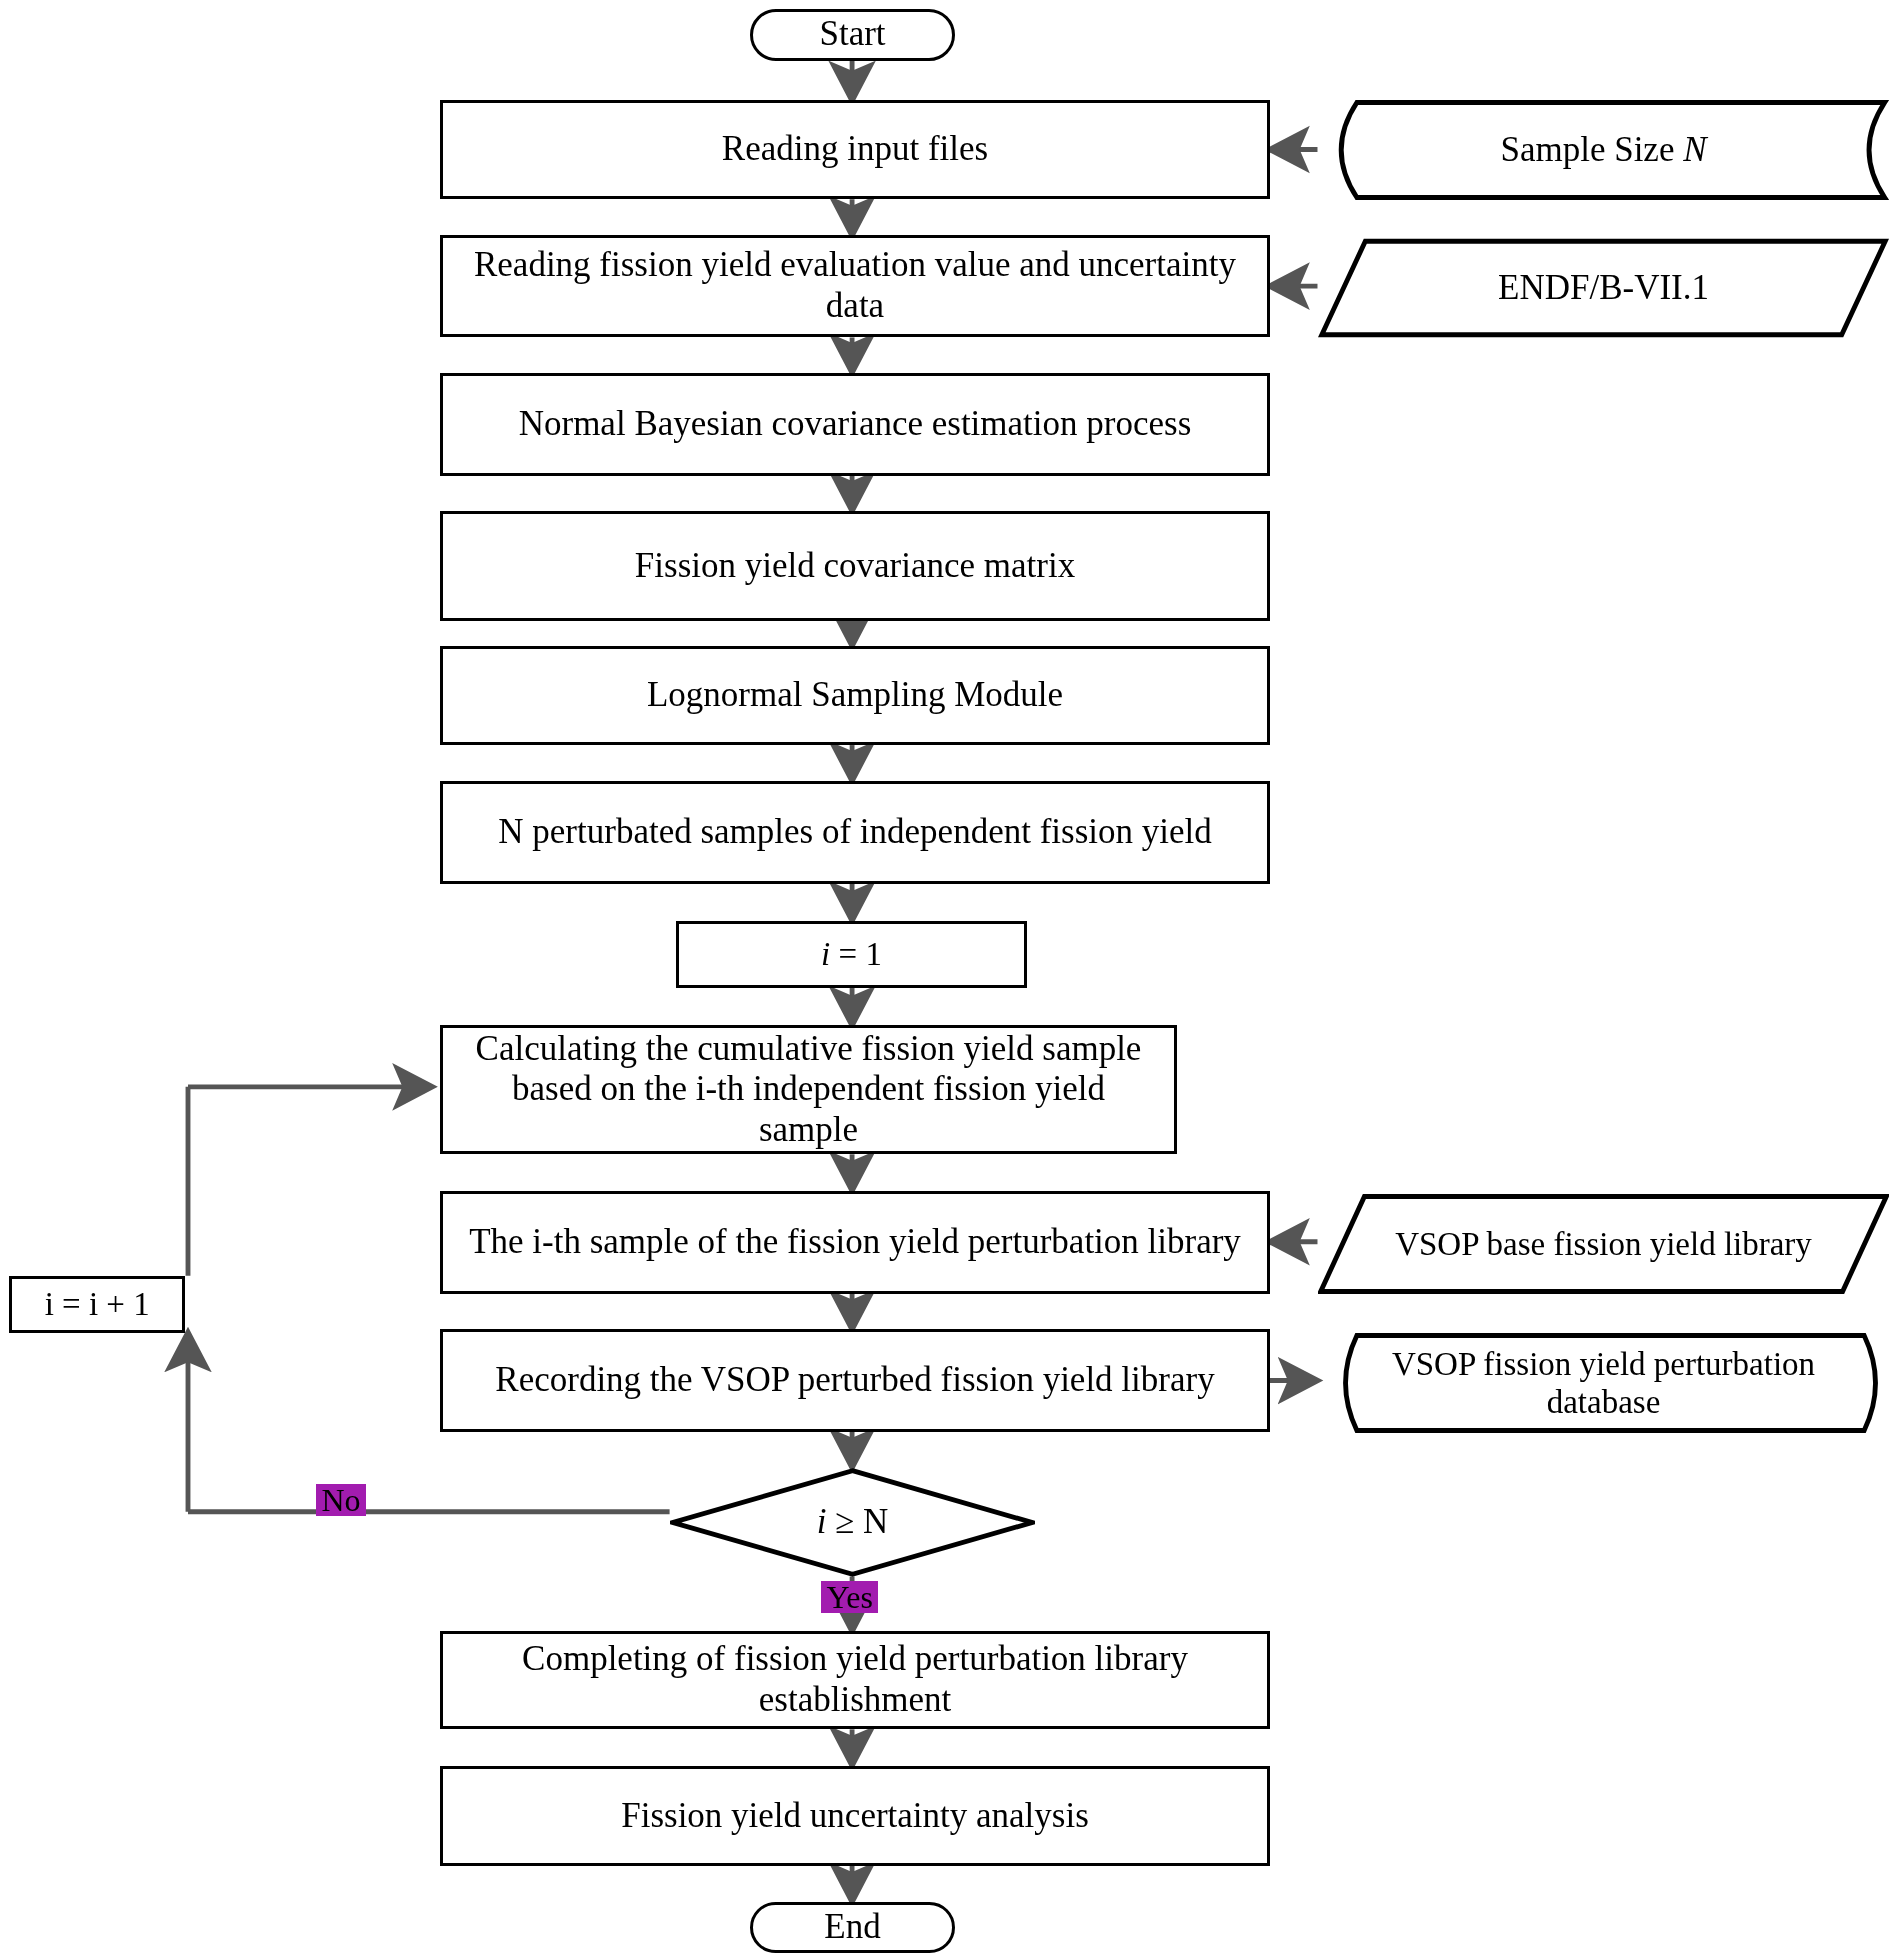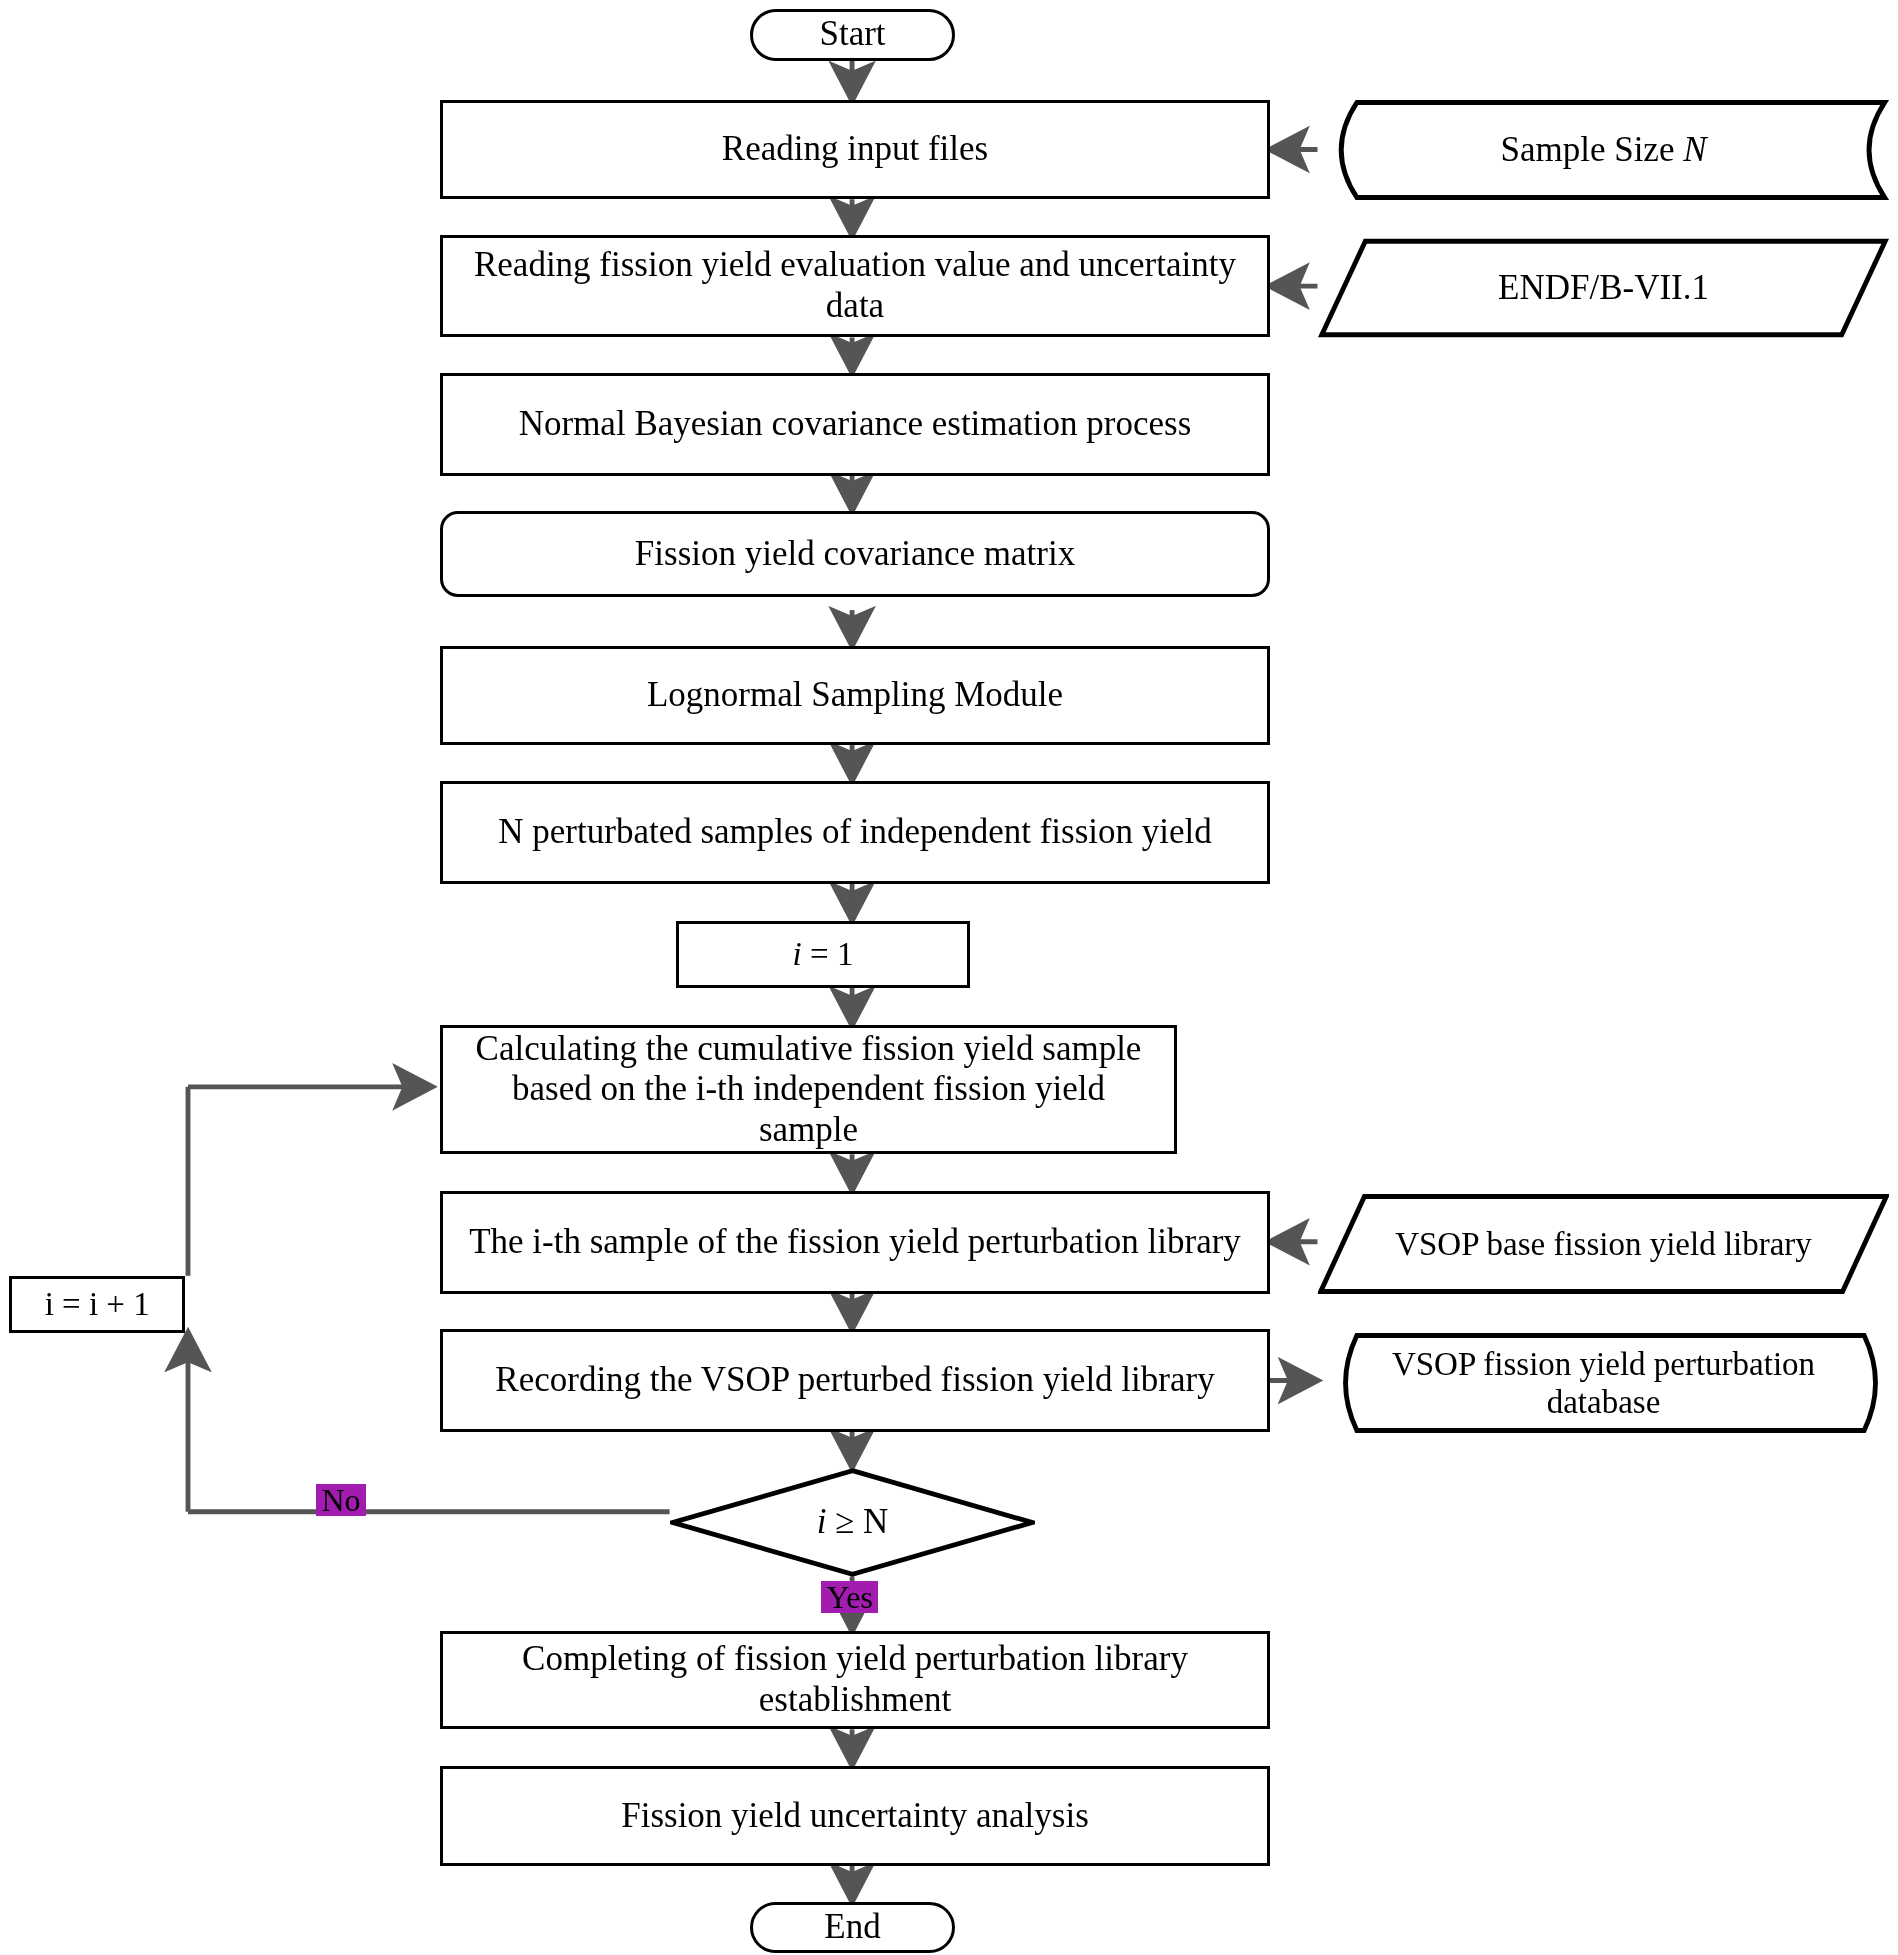--- a/index.html
+++ b/index.html
@@ -148,33 +148,33 @@
   </div>
 
   <div class="node proc" style="left:440px;top:235px;width:830px;height:102px;">
     <span class="txt">Reading fission yield evaluation value and uncertainty data</span>
   </div>
 
   <div class="node proc" style="left:440px;top:373px;width:830px;height:103px;">
     <span class="txt">Normal Bayesian covariance estimation process</span>
   </div>
 
-  <div class="node proc" style="left:440px;top:511px;width:830px;height:86px;border-radius:18px;">
+  <div class="node proc" style="left:440px;top:511px;width:830px;height:110px;">
     <span class="txt">Fission yield covariance matrix</span>
   </div>
 
   <div class="node proc" style="left:440px;top:646px;width:830px;height:99px;">
     <span class="txt">Lognormal Sampling Module</span>
   </div>
 
   <div class="node proc" style="left:440px;top:781px;width:830px;height:103px;">
     <span class="txt">N perturbated samples of independent fission yield</span>
   </div>
 
-  <div class="node tiny" style="left:676px;top:921px;width:294px;height:67px;">
+  <div class="node tiny" style="left:676px;top:921px;width:351px;height:67px;">
     <span class="txt">
       <span class="ital">i</span><span> = 1</span>
     </span>
   </div>
 
   <div class="node proc" style="left:440px;top:1025px;width:737px;height:129px;">
     <span class="txt">Calculating the cumulative fission yield sample based on the i-th independent fission yield sample</span>
   </div>
 
   <div class="node proc" style="left:440px;top:1329px;width:830px;height:103px;">

